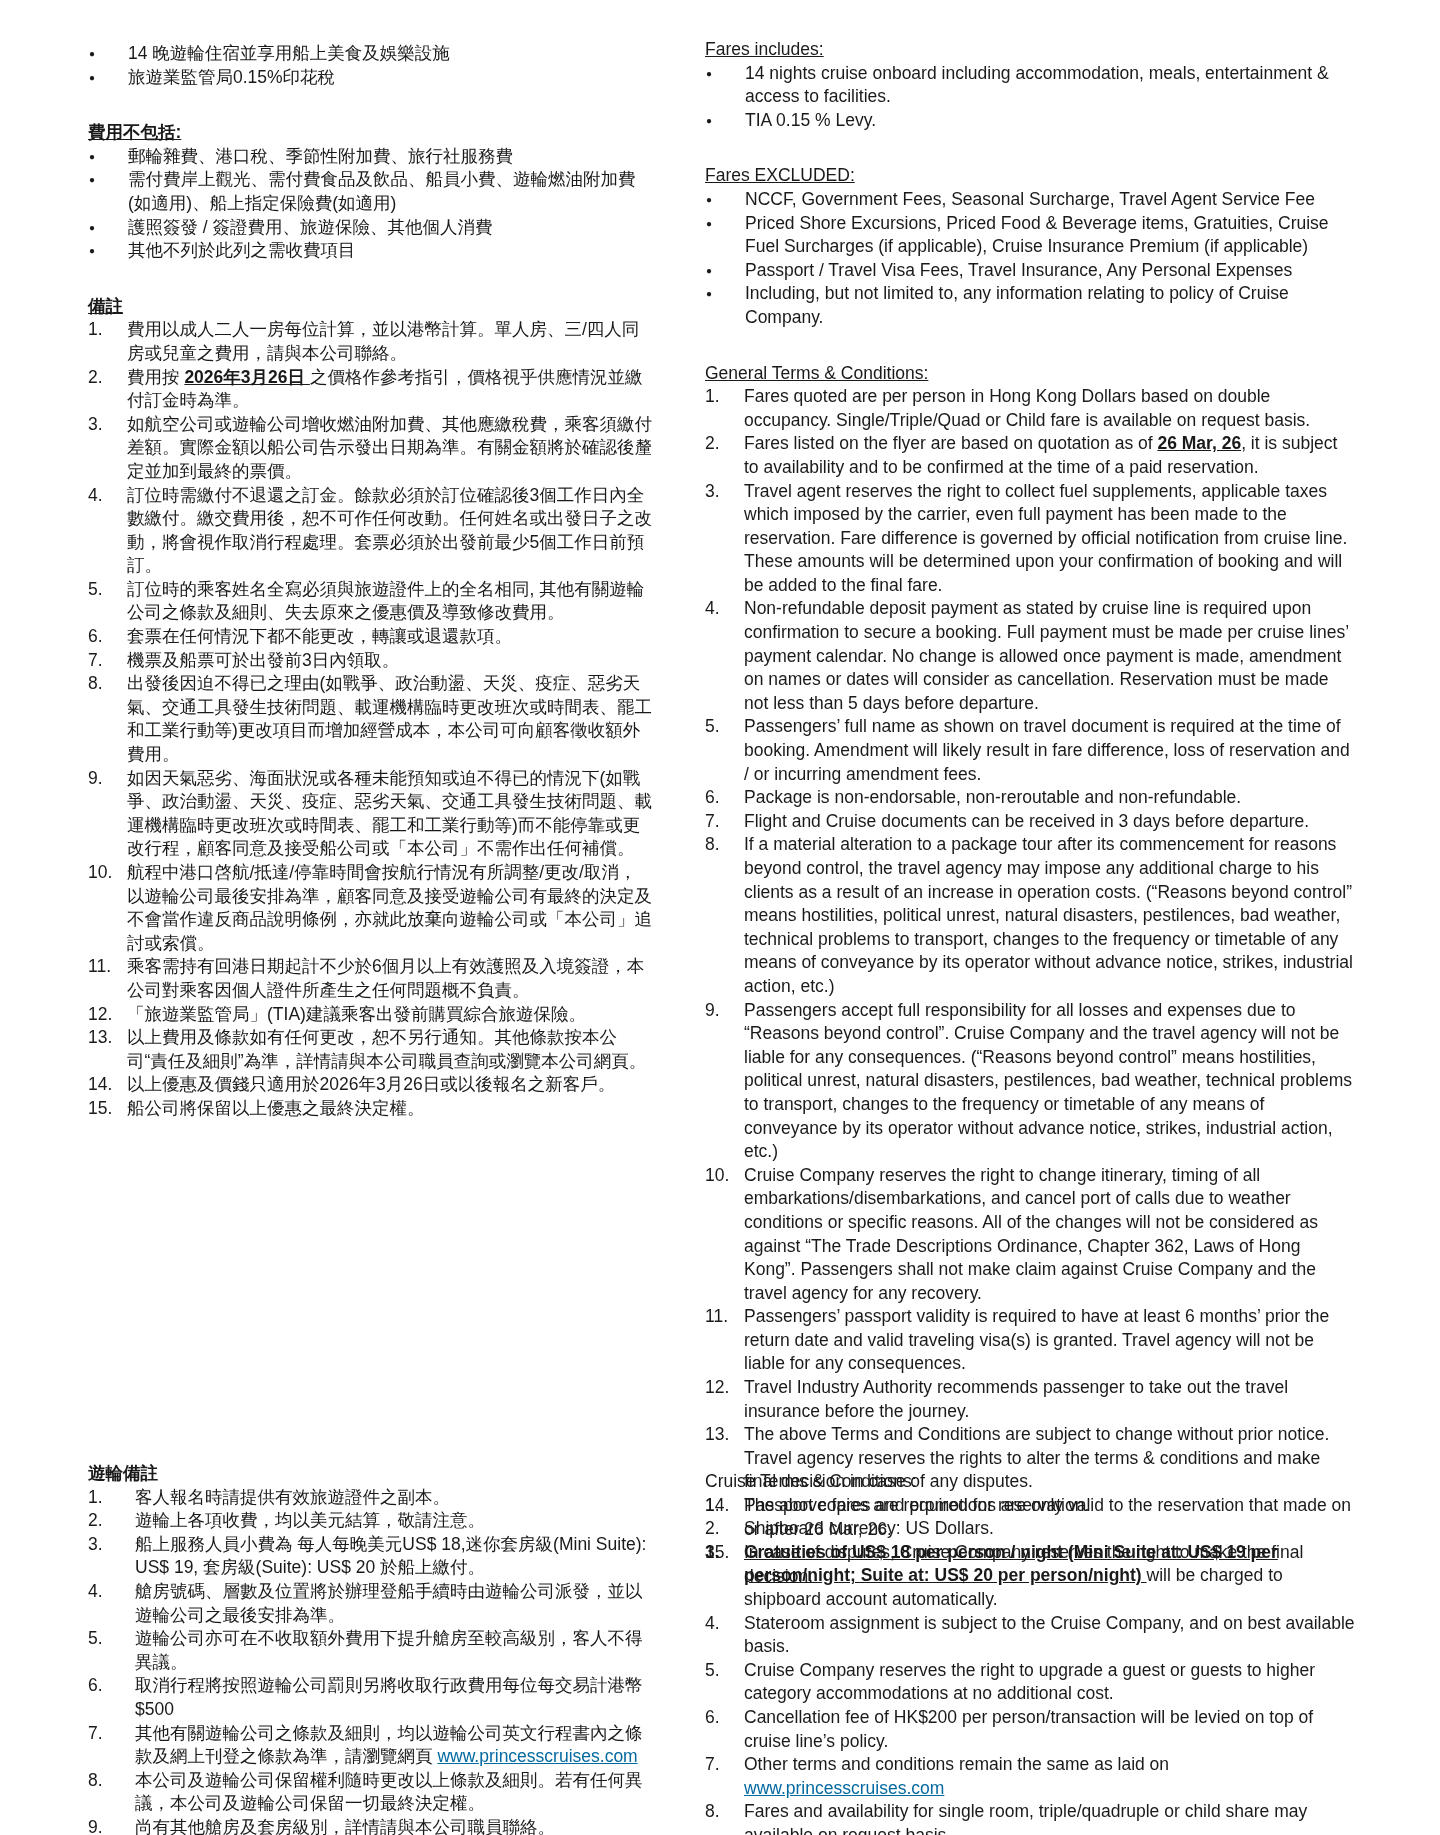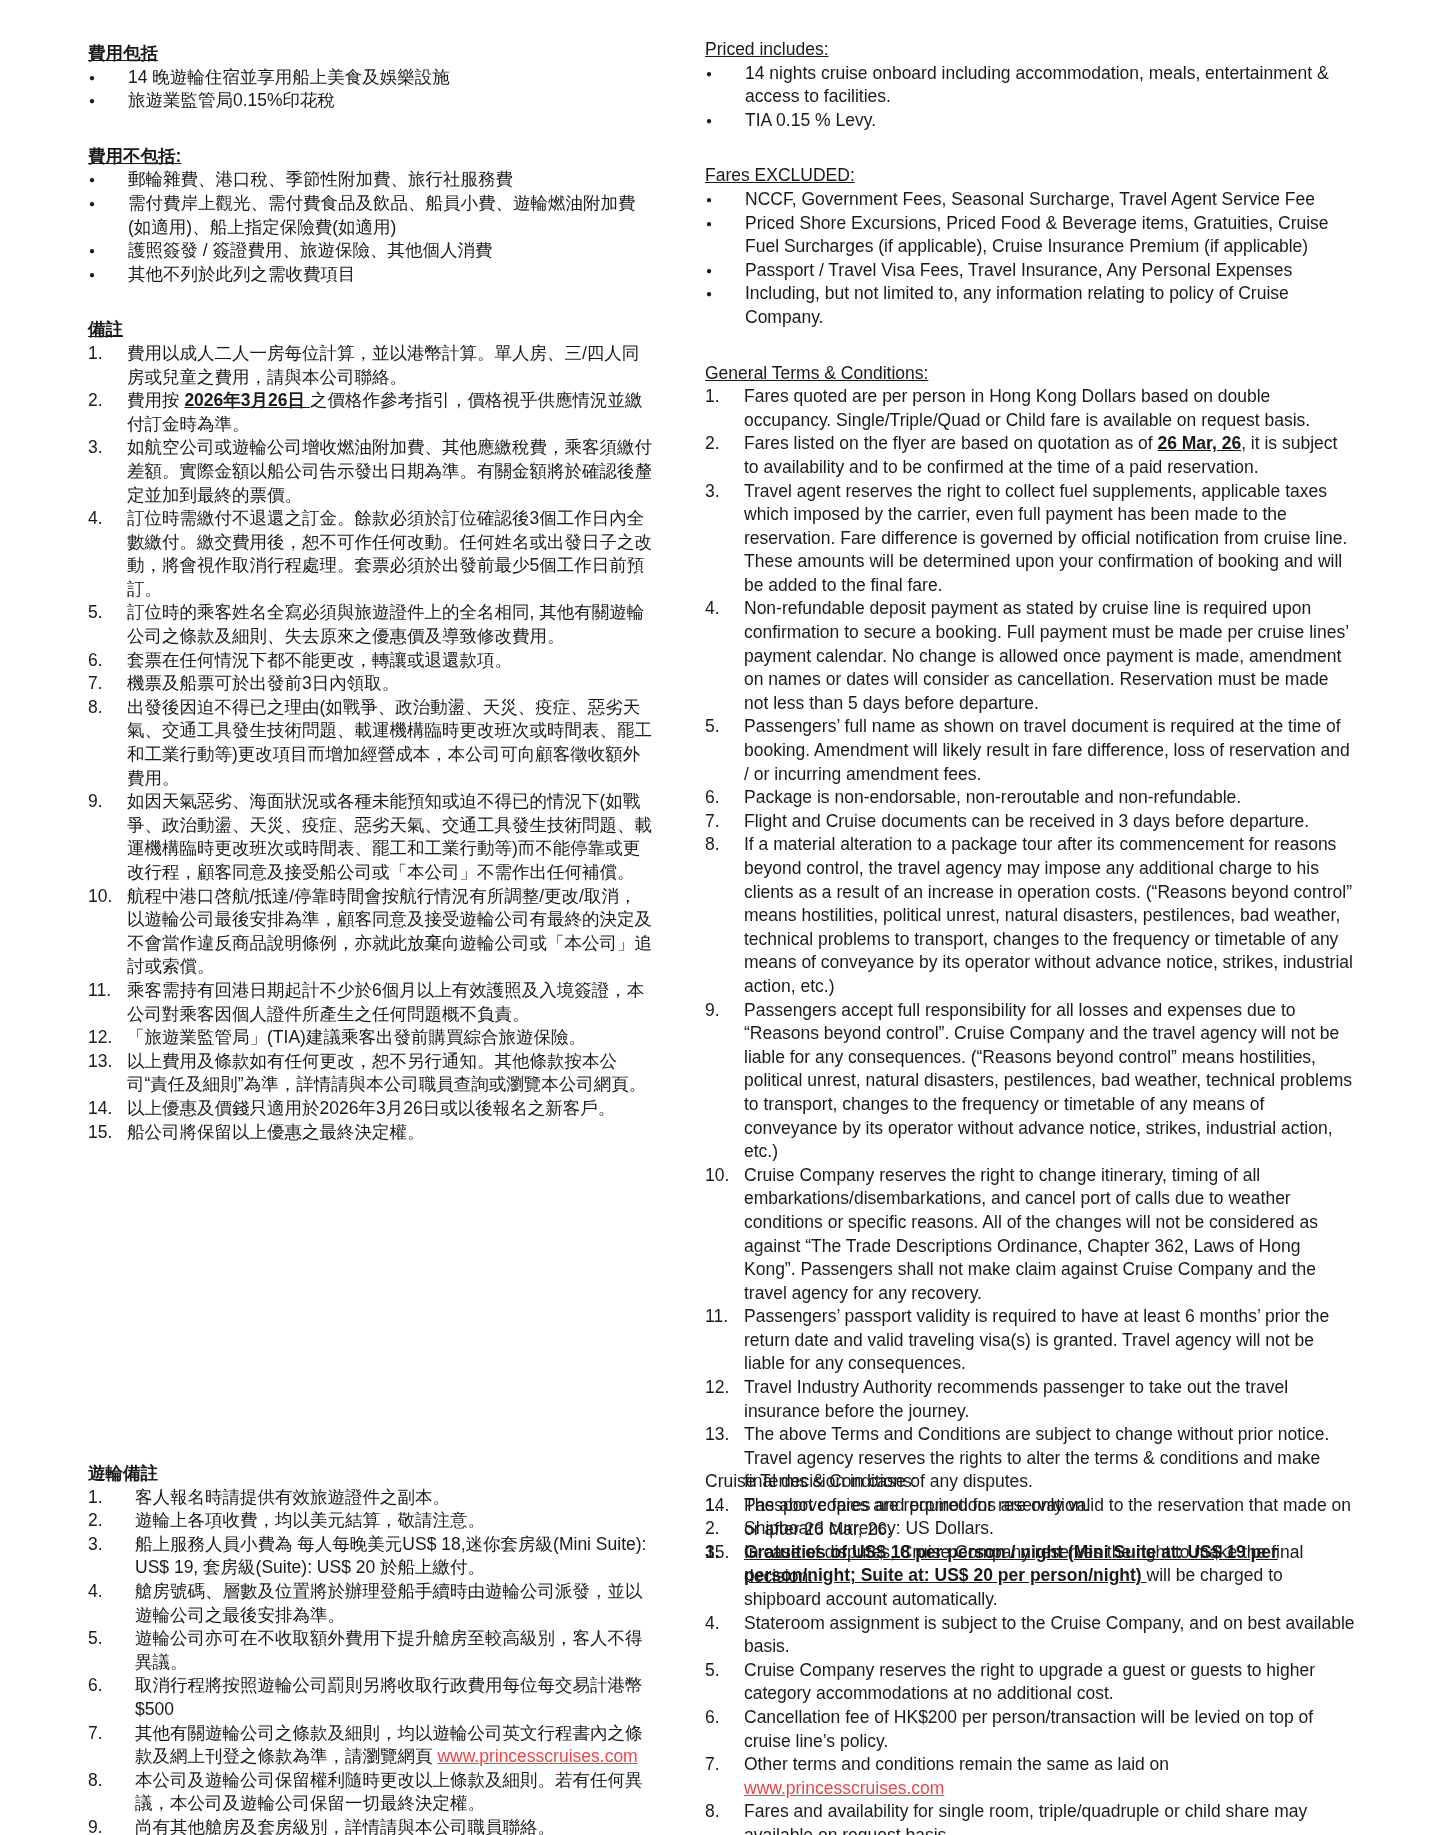--- a/index.html
+++ b/index.html
@@ -25,28 +25,27 @@
   .hs-bold{font-weight:bold;}
   .hs-plain{}
 
   .li{display:flex;align-items:flex-start;}
   .li .marker{flex:0 0 39px;}
   #left-bottom .li .marker{flex-basis:47px;}
   .li .marker.bullet{font-size:10px;line-height:23.6px;padding-left:1px;}
   .li .content{flex:1;min-width:0;}
   .bu{font-weight:bold;text-decoration:underline;}
   .bu-num{font-weight:bold;}
-  a.lnk{color:#ef4444;text-decoration:underline;cursor:pointer;}
+  a.lnk{color:#0369a1;text-decoration:underline;cursor:pointer;}
 </style>
 </head>
 <body>
 
 <div id="left-top" class="block">
     <section class="section">
-      <div class="heading hs-bold-underline">費用包括</div>
       <div class="li">
         <span class="marker bullet">●</span>
         <span class="content"><span>14 晚遊輪住宿並享用船上美食及娛樂設施</span></span>
       </div>
       <div class="li">
         <span class="marker bullet">●</span>
         <span class="content"><span>旅遊業監管局0.15%印花稅</span></span>
       </div>
     </section>
     <section class="section">
@@ -168,21 +167,21 @@
         <span class="content"><span>本公司及遊輪公司保留權利隨時更改以上條款及細則。若有任何異議，本公司及遊輪公司保留一切最終決定權。</span></span>
       </div>
       <div class="li">
         <span class="marker num">9.</span>
         <span class="content"><span>尚有其他艙房及套房級別，詳情請與本公司職員聯絡。</span></span>
       </div>
     </section>
   </div>
 <div id="right-top" class="block">
     <section class="section">
-      <div class="heading hs-underline">Priced includes:</div>
+      <div class="heading hs-underline">Fares includes:</div>
       <div class="li">
         <span class="marker bullet">●</span>
         <span class="content"><span>14 nights cruise onboard including accommodation, meals, entertainment &amp; access to facilities.</span></span>
       </div>
       <div class="li">
         <span class="marker bullet">●</span>
         <span class="content"><span>TIA 0.15 % Levy.</span></span>
       </div>
     </section>
     <section class="section">

